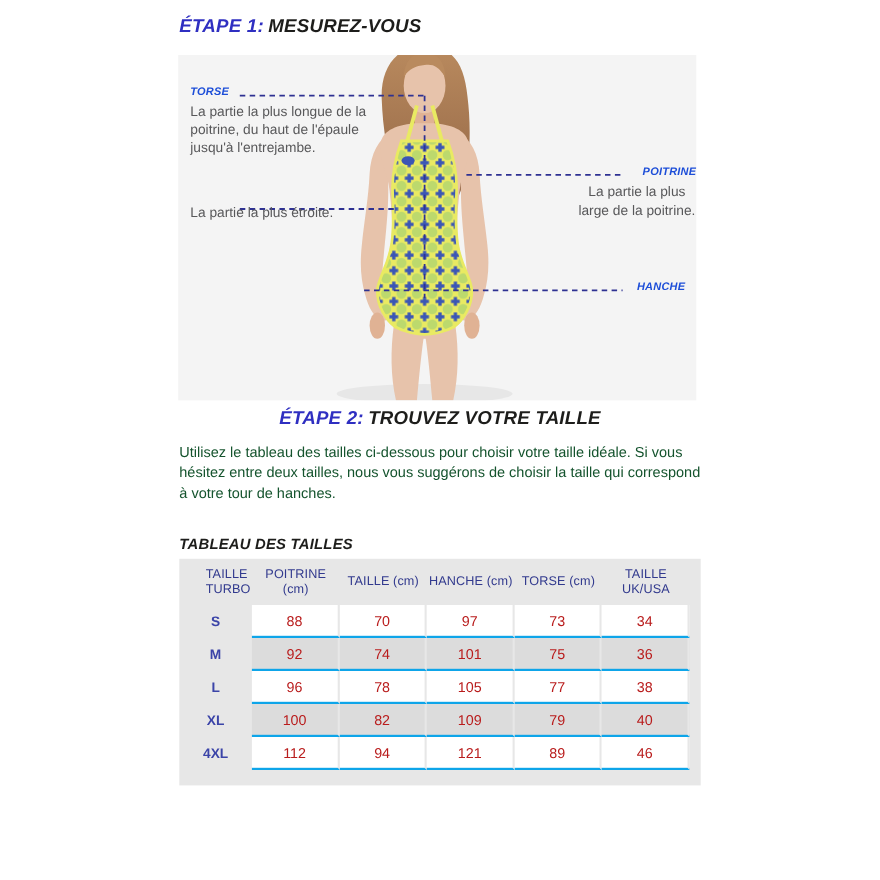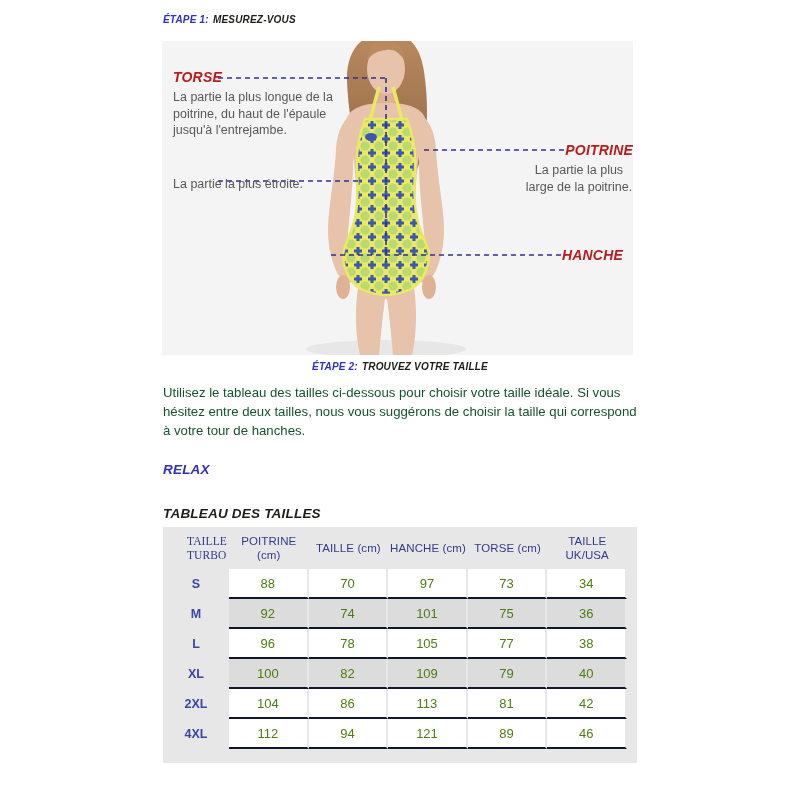--- a/index.html
+++ b/index.html
@@ -1,52 +1,52 @@
 <!DOCTYPE html>
 <html><head>
 <meta charset="utf-8">
 <style>
   * { margin:0; padding:0; box-sizing:border-box; }
   html,body { width:800px; background:#ffffff; font-family:"Liberation Sans", sans-serif; }
   .page { width:800px; height:800px; position:relative; overflow:hidden; background:#fff; }
   .content { width:474px; margin:0 auto; position:relative; }
 
   
-  .step-heading { margin-top:14px; font-size:10px; font-weight:700; font-style:italic; letter-spacing:.2px; color:#1d1d1b; }
+  .step-heading { margin-top:14px; font-size:17px; font-weight:700; font-style:italic; letter-spacing:.2px; color:#1d1d1b; }
   .step-heading .blue { color:#2f2fc1; margin-right:4px; }
   .mini-heading { font-size:13.5px; font-weight:700; font-style:italic; letter-spacing:.2px; }
   .mini-heading.blue { color:#2f2fc1; }
   .mini-heading.dark { color:#1d1d1b; }
 
   
   .figure-box { position:relative; width:471px; height:314px; margin-top:16px; margin-left:-1px; background:#f4f4f4; overflow:hidden; }
   .figure-box svg { position:absolute; left:0; top:0; }
   .anno { position:absolute; }
-  .anno-label { font-size:14px; font-weight:700; font-style:italic; color:#b91c1c; letter-spacing:.2px; white-space:nowrap; }
+  .anno-label { font-size:10px; font-weight:700; font-style:italic; color:#1d4ed8; letter-spacing:.2px; white-space:nowrap; }
   .anno-desc { font-size:12.5px; color:#58585a; line-height:1.32; margin-top:4px; }
   .anno.right { text-align:right; }
   .anno.right .anno-desc { text-align:center; }
 
   
   .intro-para { margin-top:11px; font-size:13.2px; color:#14532d; line-height:1.45; }
   .relax { margin-top:22px; }
   .table-title { margin-top:29px; }
 
   
   .table-wrap { margin-top:6px; width:474px; background:#e7e7e7; padding:0 10px 14px 0; }
   table.size-table { width:464px; table-layout:fixed; border-collapse:separate; border-spacing:0; }
   .size-table col.c-size { width:66px; }
   .size-table col.c-val  { width:79.6px; }
   .size-table th { height:42px; vertical-align:middle; text-align:center;
                    font-size:11.5px; font-weight:400; color:#323a8e; line-height:1.25; letter-spacing:.1px; }
-  .size-table th.th-size { padding:0 24px;font-family:Liberation Serif, serif; }
+  .size-table th.th-size { padding:0 24px; }
   .size-table td { height:30px; text-align:center; vertical-align:middle; font-size:13px; }
   .size-table td.size-cell { color:#3b44a8; font-weight:700; font-size:12.5px; background:transparent; }
-  .size-table td.val-cell { background:#ffffff; color:#4d7c0f;
-                            border-right:2px solid #e7e7e7; border-bottom:2px solid #0f172a; }
+  .size-table td.val-cell { background:#ffffff; color:#b91c1c;
+                            border-right:2px solid #e7e7e7; border-bottom:2px solid #0ea5e9; }
   .size-table tr td.val-cell:nth-child(2) { border-left:0; }
   .size-table tr.alt td.val-cell { background:#dcdcdc; }
 </style>
 </head>
 <body>
 
 <div class="page">
   <div class="content">
 
     <div class="step-heading">
@@ -125,21 +125,20 @@
         <div class="anno-label">HANCHE</div>
       </div>
     </div>
 
     <div class="step-heading" style="margin-top:6px;text-align:center;">
       <span class="blue">ÉTAPE 2:</span><span>TROUVEZ VOTRE TAILLE</span>
     </div>
 
     <p class="intro-para">Utilisez le tableau des tailles ci-dessous pour choisir votre taille idéale. Si vous hésitez entre deux tailles, nous vous suggérons de choisir la taille qui correspond à votre tour de hanches.</p>
 
-    <div class="mini-heading blue relax">RELAX</div>
 
     <div class="mini-heading dark table-title">TABLEAU DES TAILLES</div>
 
     <div class="table-wrap">
       <table class="size-table">
         <colgroup>
           <col class="c-size">
             <col class="c-val">
             <col class="c-val">
             <col class="c-val">
@@ -183,28 +182,20 @@
             </tr>
             <tr class="alt">
               <td class="size-cell">XL</td>
               <td class="val-cell">100</td>
               <td class="val-cell">82</td>
               <td class="val-cell">109</td>
               <td class="val-cell">79</td>
               <td class="val-cell">40</td>
             </tr>
             <tr>
-              <td class="size-cell">2XL</td>
-              <td class="val-cell">104</td>
-              <td class="val-cell">86</td>
-              <td class="val-cell">113</td>
-              <td class="val-cell">81</td>
-              <td class="val-cell">42</td>
-            </tr>
-            <tr>
               <td class="size-cell">4XL</td>
               <td class="val-cell">112</td>
               <td class="val-cell">94</td>
               <td class="val-cell">121</td>
               <td class="val-cell">89</td>
               <td class="val-cell">46</td>
             </tr>
           </tbody>
       </table>
     </div>

